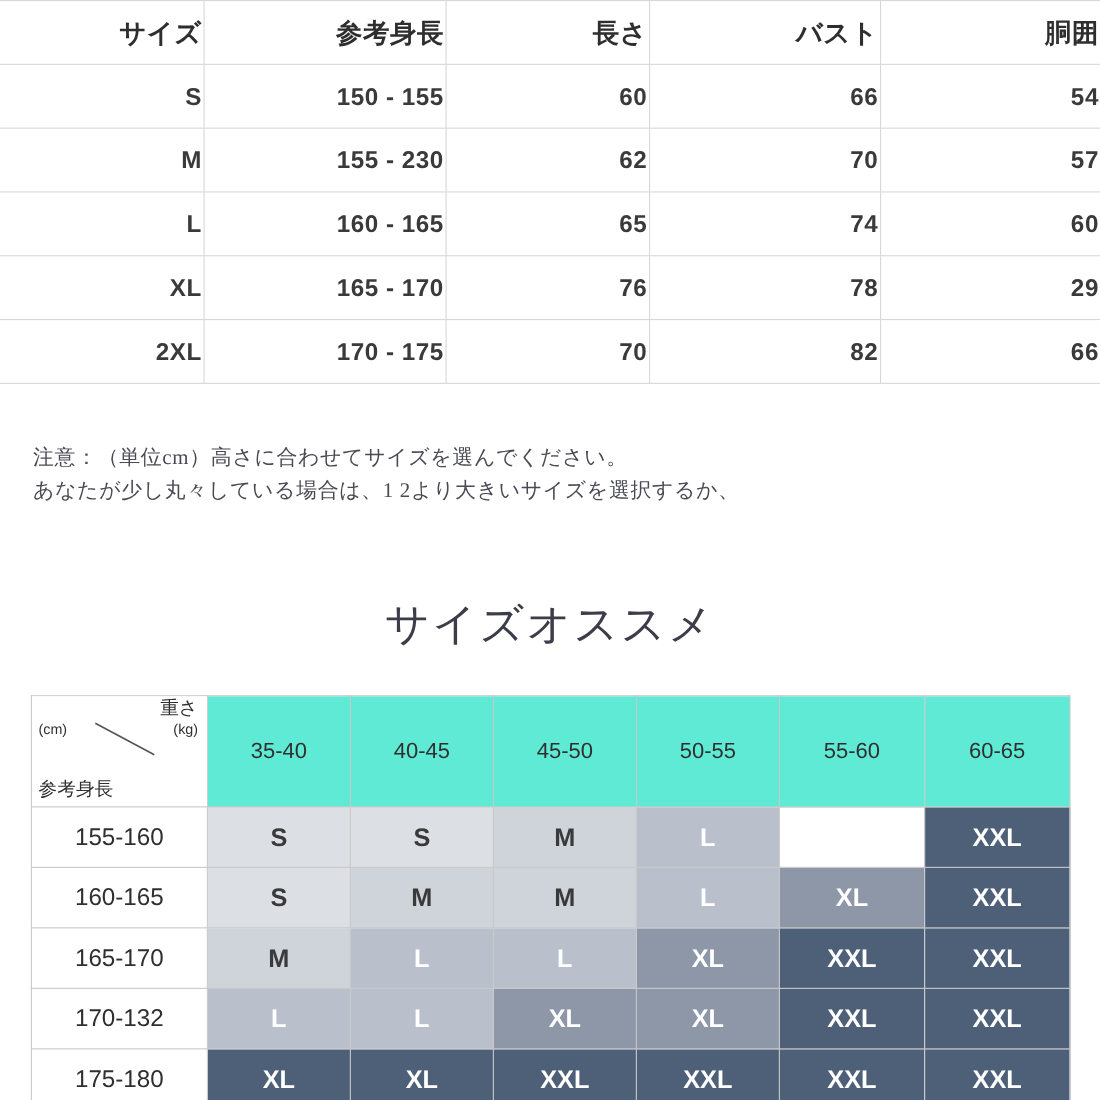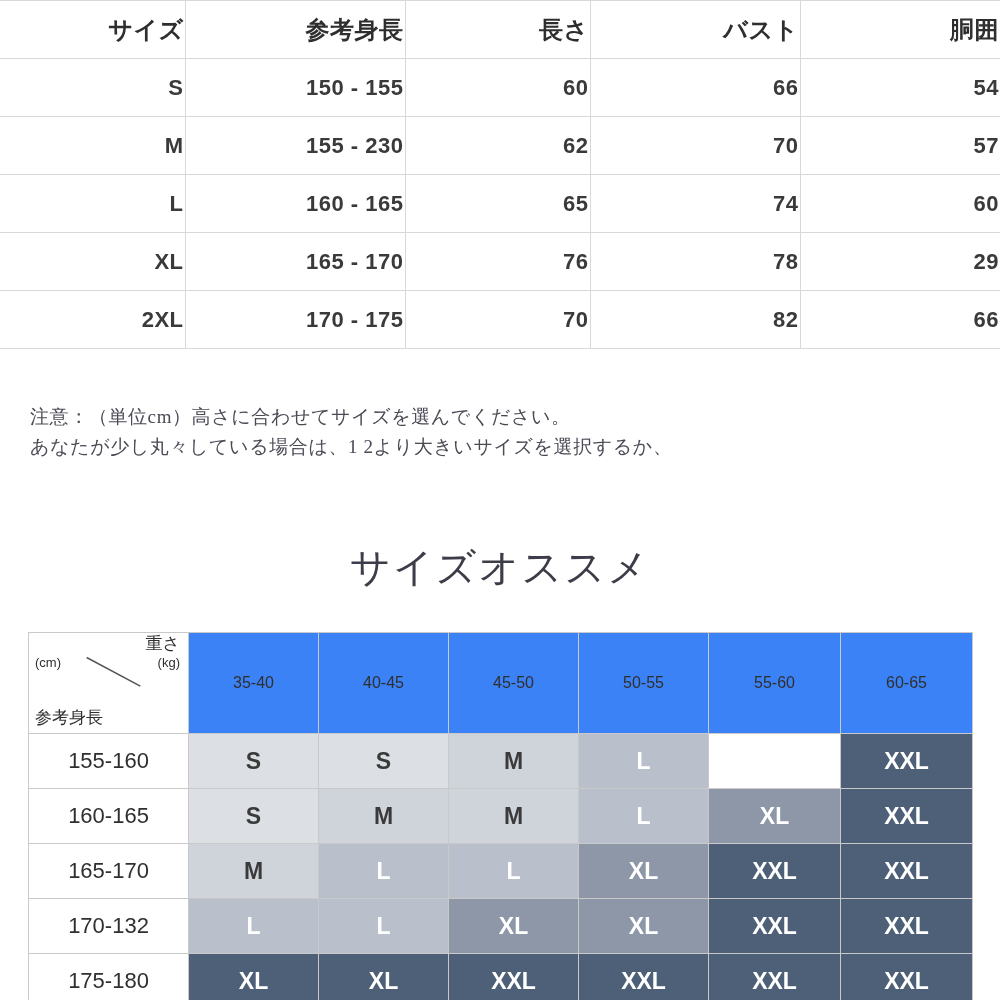--- a/index.html
+++ b/index.html
@@ -99,24 +99,24 @@
     color: #333;
   }
   .rec-table td.corner {
     width: 160px;
     height: 98px;
     padding: 0;
     position: relative;
     background: #fff;
   }
   .rec-table td.hdr {
-    font-size: 16px;
+    font-size: 20px;
     color: #2f2f2f;
     height: 98px;
-    background: #3b82f6;
+    background: #5eead4;
   }
   .rec-table td.rowhdr {
     width: 160px;
     font-size: 22px;
     background: #fff;
     color: #2f2f2f;
   }
   .cell {
     font-weight: 700;
   }

